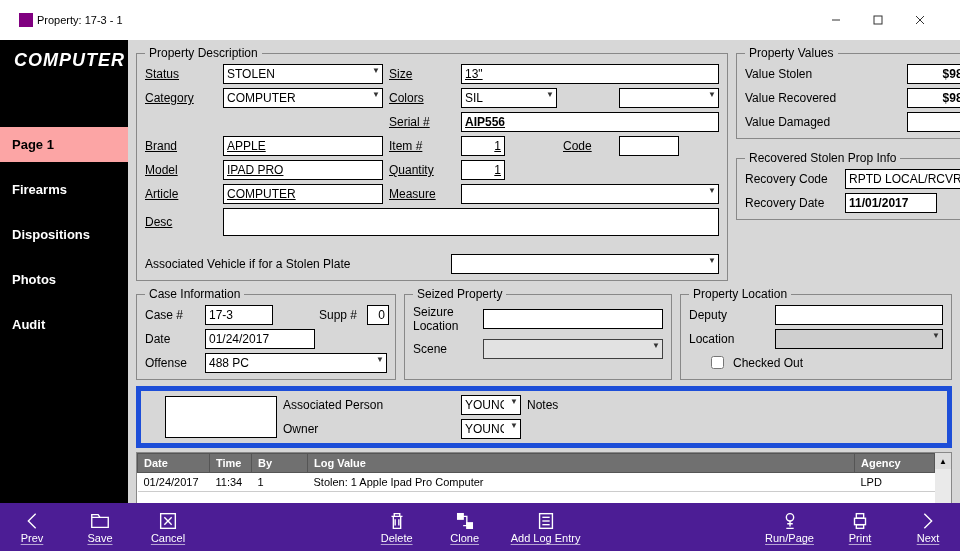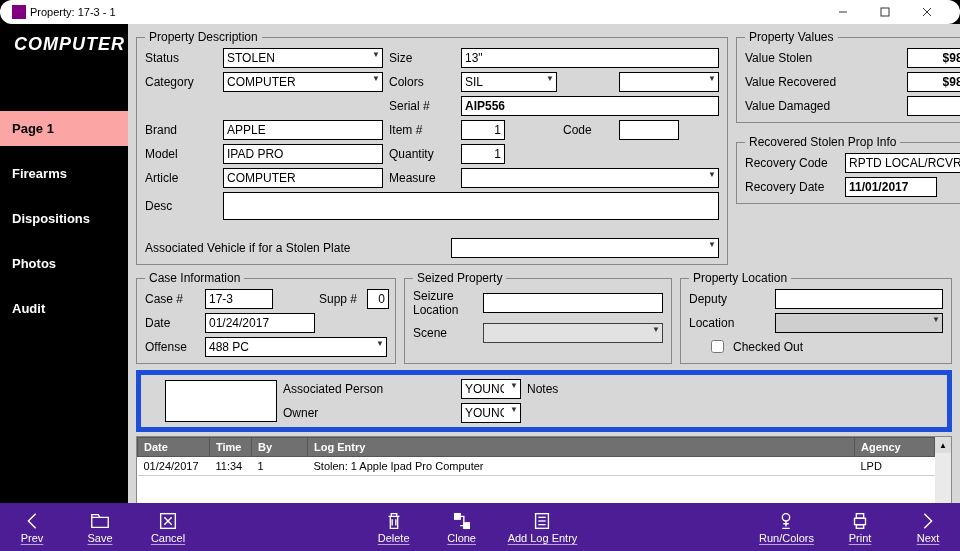--- a/index.html
+++ b/index.html
@@ -1,20 +1,20 @@
 <!DOCTYPE html>
 <html><head>
 <meta charset="utf-8">
 <style>
   * { box-sizing: border-box; font-family: "Segoe UI", Arial, sans-serif; }
   html, body { margin: 0; padding: 0; width: 960px; height: 551px; overflow: hidden; }
   body { background: #000; font-size: 12px; display: flex; flex-direction: column; }
 
   
-  .titlebar { height: 24px; background: #fff; display: flex; align-items: center; padding: 0 12px; font-size: 11px; color: #000; border-radius: 12px; }
+  .titlebar { height: 40px; background: #fff; display: flex; align-items: center; padding: 0 19px; font-size: 11px; color: #000; }
   .titlebar .appicon { width: 14px; height: 14px; background: #800080; margin-right: 4px; display:inline-block; }
   .titlebar .spacer { flex: 1; }
   .titlebar .winbtn { width: 42px; height: 24px; display:flex; align-items:center; justify-content:center; color:#555; }
   .titlebar .winbtn svg { width:10px; height:10px; }
 
   
   .mainrow { flex:1; display:flex; min-height:0; }
 
   
   .sidebar { width: 128px; background:#000; color:#fff; display:flex; flex-direction:column; }
@@ -24,21 +24,21 @@
   .sidebar .navitem.active { background:#fca5a5; color:#000;margin-top:6px; }
   .sidebar .navitem + .navitem { margin-top: 10px; }
 
   
   .content { flex:1; background:#d7d7d7; padding:6px 8px 4px 8px; overflow:hidden; }
   fieldset { border:1px solid #888; margin:0 0 6px 0; padding:4px 8px 6px 8px; background:#d7d7d7; }
   legend { font-size:12px; padding:0 4px; }
   .row1 { display:flex; gap:8px; }
   .pd { flex:1; }
   .pv { width:272px; }
-  .rowfields { display:grid; grid-template-columns: 72px 160px 66px 96px 50px 100px; column-gap:6px; row-gap:4px; align-items:center; }
+  .rowfields { display:grid; grid-template-columns: 72px 160px 66px 96px 50px 100px; column-gap:6px; row-gap:4px; align-items:center;text-decoration:underline; }
   label, .lbl { font-size:12px; }
   .inp, .sel { border:1px solid #000; background:#fff; height:20px; font-size:12px; padding:1px 3px; }
   .selectwrap { position:relative; display:inline-block; }
   .selectwrap select { width:100%; height:20px; border:1px solid #000; background:#fff; font-size:12px; padding:0 16px 0 3px; appearance:none; }
   .selectwrap::after { content:"▼"; position:absolute; right:3px; top:2px; font-size:8px; color:#333; pointer-events:none; }
   .rightnum { text-align:right; }
   .moneybox { border:1px solid #000; background:#fff; text-align:right; padding:2px 6px; font-weight:bold; width:86px; height:20px; font-size:12px; }
   .moneybox.empty { font-weight:normal; }
   .pvgrid { display:grid; grid-template-columns: 1fr 92px; row-gap:4px; align-items:center; }
   .rpgrid { display:grid; grid-template-columns: 100px 1fr; row-gap:4px; align-items:center; }
@@ -248,21 +248,21 @@
             <col style="width:42px">
             <col style="width:56px">
             <col>
             <col style="width:80px">
           </colgroup>
         <thead>
             <tr>
           <th>Date</th>
           <th>Time</th>
           <th>By</th>
-          <th>Log Entry</th>
+          <th>Log Value</th>
           <th>Agency</th>
         </tr>
           </thead>
         <tbody>
           <tr>
             <td>01/24/2017</td>
             <td>11:34</td>
             <td>1</td>
             <td>Stolen: 1 Apple Ipad Pro Computer</td>
             <td>LPD</td>
@@ -322,21 +322,21 @@
         <line x1="8" y1="16" x2="16" y2="16"></line>
       </svg>
     <span class="cap">Add Log Entry</span>
   </div>
   <div class="flex"></div>
   <div class="tool">
     <svg viewBox="0 0 24 24">
         <circle cx="12" cy="8" r="4"></circle>
         <path d="M12 12 L12 18 M9 15 L15 15 M8 20 L16 20"></path>
       </svg>
-    <span class="cap">Run/Colors</span>
+    <span class="cap">Run/Page</span>
   </div>
   <div class="tool">
     <svg viewBox="0 0 24 24">
         <rect x="6" y="9" width="12" height="7"></rect>
         <rect x="8" y="4" width="8" height="5"></rect>
         <rect x="8" y="16" width="8" height="4"></rect>
       </svg>
     <span class="cap">Print</span>
   </div>
   <div class="tool chev">

